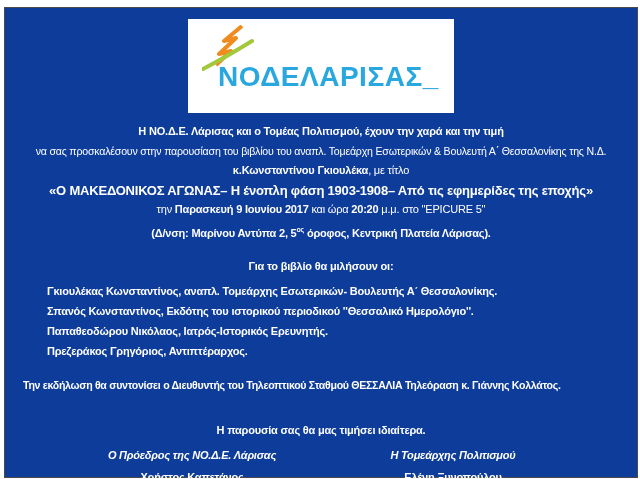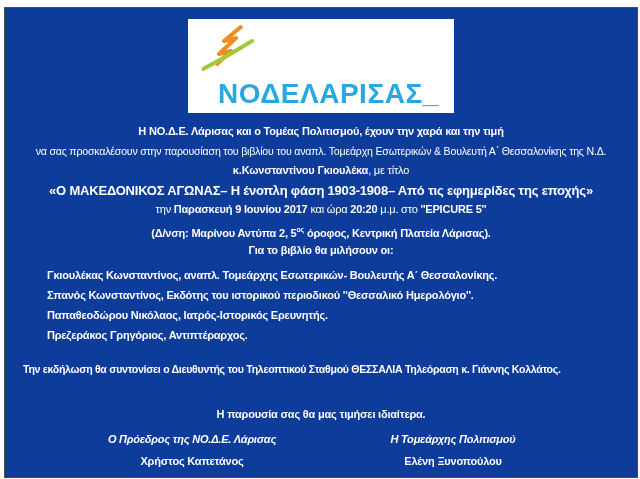--- a/index.html
+++ b/index.html
@@ -16,38 +16,38 @@
     box-sizing:border-box;
   }
   .logo-box{
     width:266px;height:94px;
     margin:11px auto 0 auto;
     background:#ffffff;
     position:relative;
   }
   .logo-icon{position:absolute;left:14px;top:6px;}
   .logo-text{
-    position:absolute;left:30px;top:59px;
+    position:absolute;left:30px;top:42px;
     color:#29a8e0;
     font-weight:bold;
     font-size:28px;
     letter-spacing:0.5px;
     white-space:nowrap;
   }
   .content{
     margin-top:9px;
     color:#ffffff;
     font-size:11px;
     letter-spacing:-0.2px;
   }
   .line{text-align:center;line-height:19.5px;white-space:nowrap;}
   .b{font-weight:bold;}
   .intro-line-2{font-size:10.6px;}
   .title-line{font-size:13px;}
-  .speakers-heading{line-height:14px;}
+  .speakers-heading{margin-top:16px;line-height:14px;}
   .speakers{margin-top:8px;}
   .speaker{
     text-align:left;padding-left:42px;
     line-height:20px;font-weight:bold;white-space:nowrap;
   }
   .moderator{
     margin-top:17px;
     text-align:left;padding-left:18px;
     font-weight:bold;font-size:10.6px;letter-spacing:-0.3px;
     line-height:15px;white-space:nowrap;
@@ -75,21 +75,21 @@
       </svg>
       <div class="logo-text">ΝΟΔΕΛΑΡΙΣΑΣ_</div>
     </div>
 
     <div class="content">
 
       <div class="line b">Η ΝΟ.Δ.Ε. Λάρισας και ο Τομέας Πολιτισμού, έχουν την χαρά και την τιμή</div>
       <div class="line intro-line-2">να σας προσκαλέσουν στην παρουσίαση του βιβλίου του αναπλ. Τομεάρχη Εσωτερικών &amp; Βουλευτή Α΄ Θεσσαλονίκης της Ν.Δ.</div>
       <div class="line"><span style="font-weight: bold;">κ.Κωνσταντίνου Γκιουλέκα</span><span>, με τίτλο</span></div>
       <div class="line b title-line">«Ο ΜΑΚΕΔΟΝΙΚΟΣ ΑΓΩΝΑΣ– Η ένοπλη φάση 1903-1908– Από τις εφημερίδες της εποχής»</div>
-      <div class="line"><span>την </span><span style="font-weight: bold;">Παρασκευή 9 Ιουνίου 2017</span><span> και ώρα </span><span style="font-weight: bold;">20:20</span><span> μ.μ. στο </span><span style="font-weight: bold;">''EPICURE 5''</span></div>
+      <div class="line"><span>την </span><span style="font-weight: bold;">Παρασκευή 9 Ιουνίου 2017</span><span> και ώρα </span><span style="font-weight: bold;">20:20</span><span> μ.μ. στο </span><span style="font-weight: normal;">''EPICURE 5''</span></div>
       <div class="line b"><span>(Δ/νση: Μαρίνου Αντύπα 2, 5</span><sup>ος</sup><span> όροφος, Κεντρική Πλατεία Λάρισας).</span></div>
 
       <div class="line b speakers-heading">Για το βιβλίο θα μιλήσουν οι:</div>
 
       <div class="speakers">
         <div class="speaker">Γκιουλέκας Κωνσταντίνος, αναπλ. Τομεάρχης Εσωτερικών- Βουλευτής Α΄ Θεσσαλονίκης.</div>
         <div class="speaker">Σπανός Κωνσταντίνος, Εκδότης του ιστορικού περιοδικού ''Θεσσαλικό Ημερολόγιο''.</div>
         <div class="speaker">Παπαθεοδώρου Νικόλαος, Ιατρός-Ιστορικός Ερευνητής.</div>
         <div class="speaker">Πρεζεράκος Γρηγόριος, Αντιπτέραρχος.</div>
       </div>

